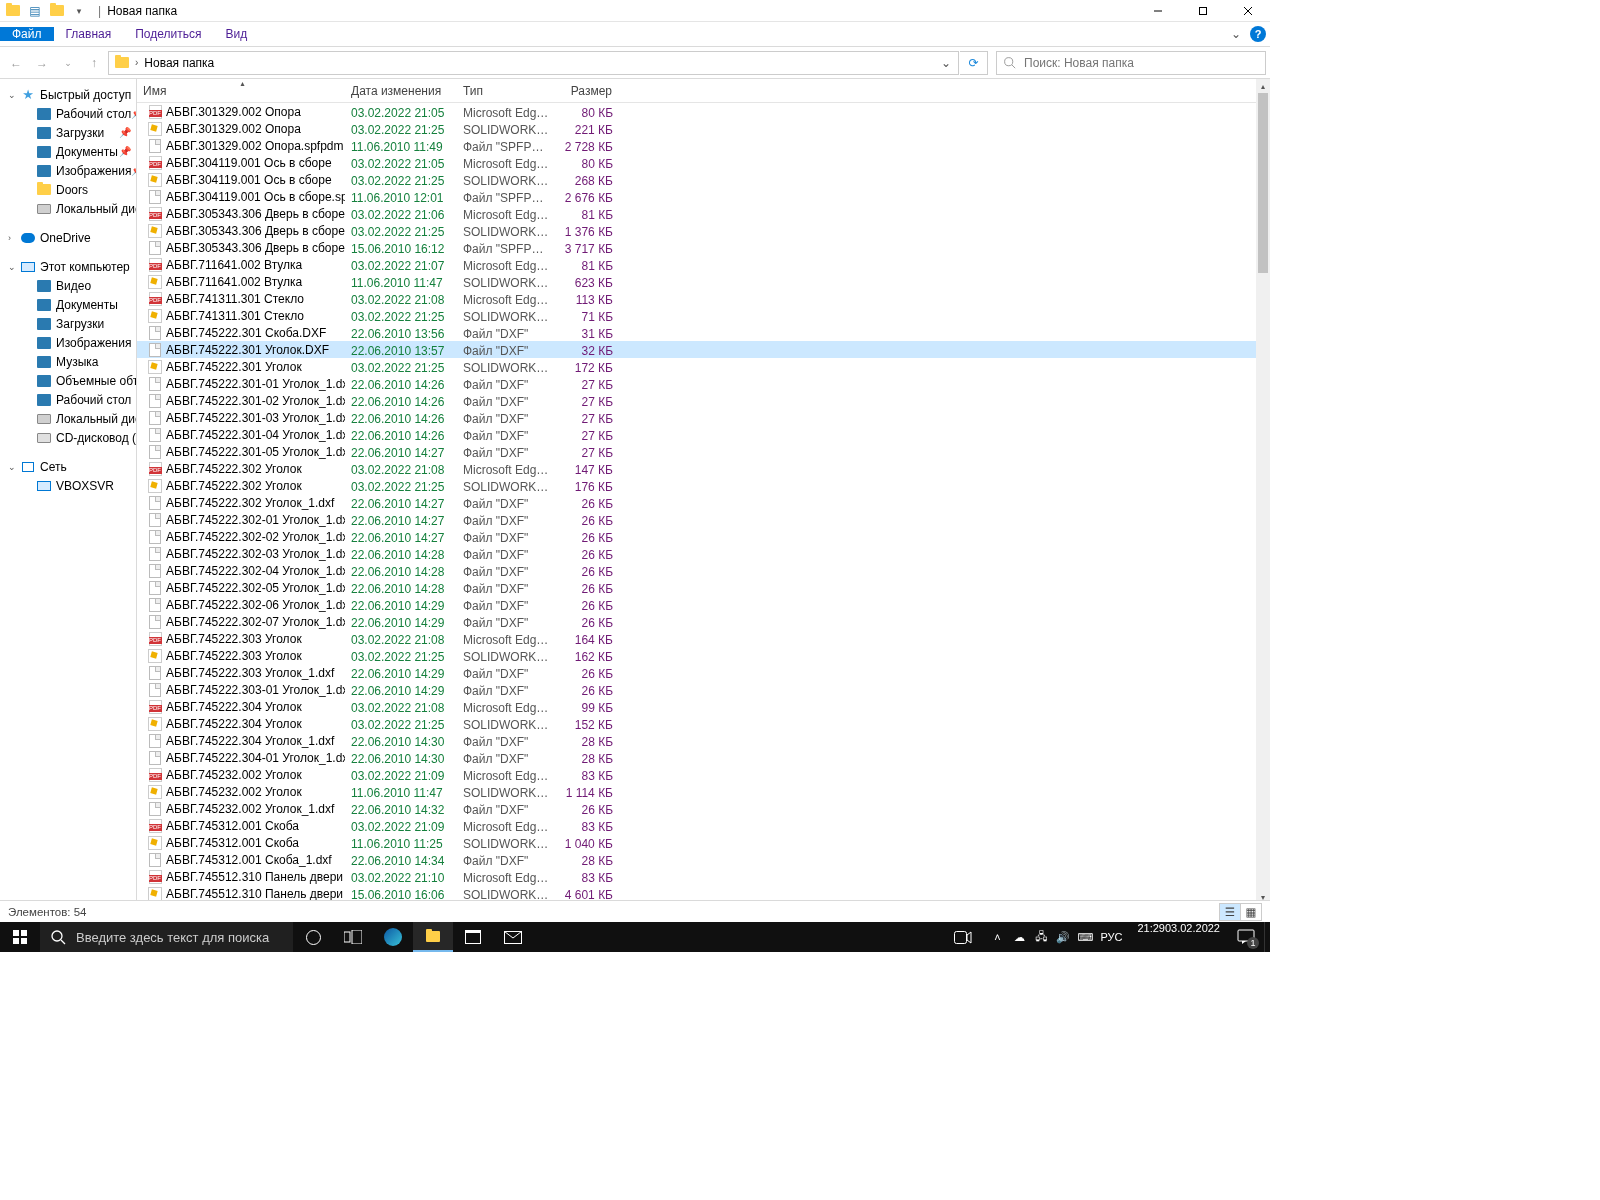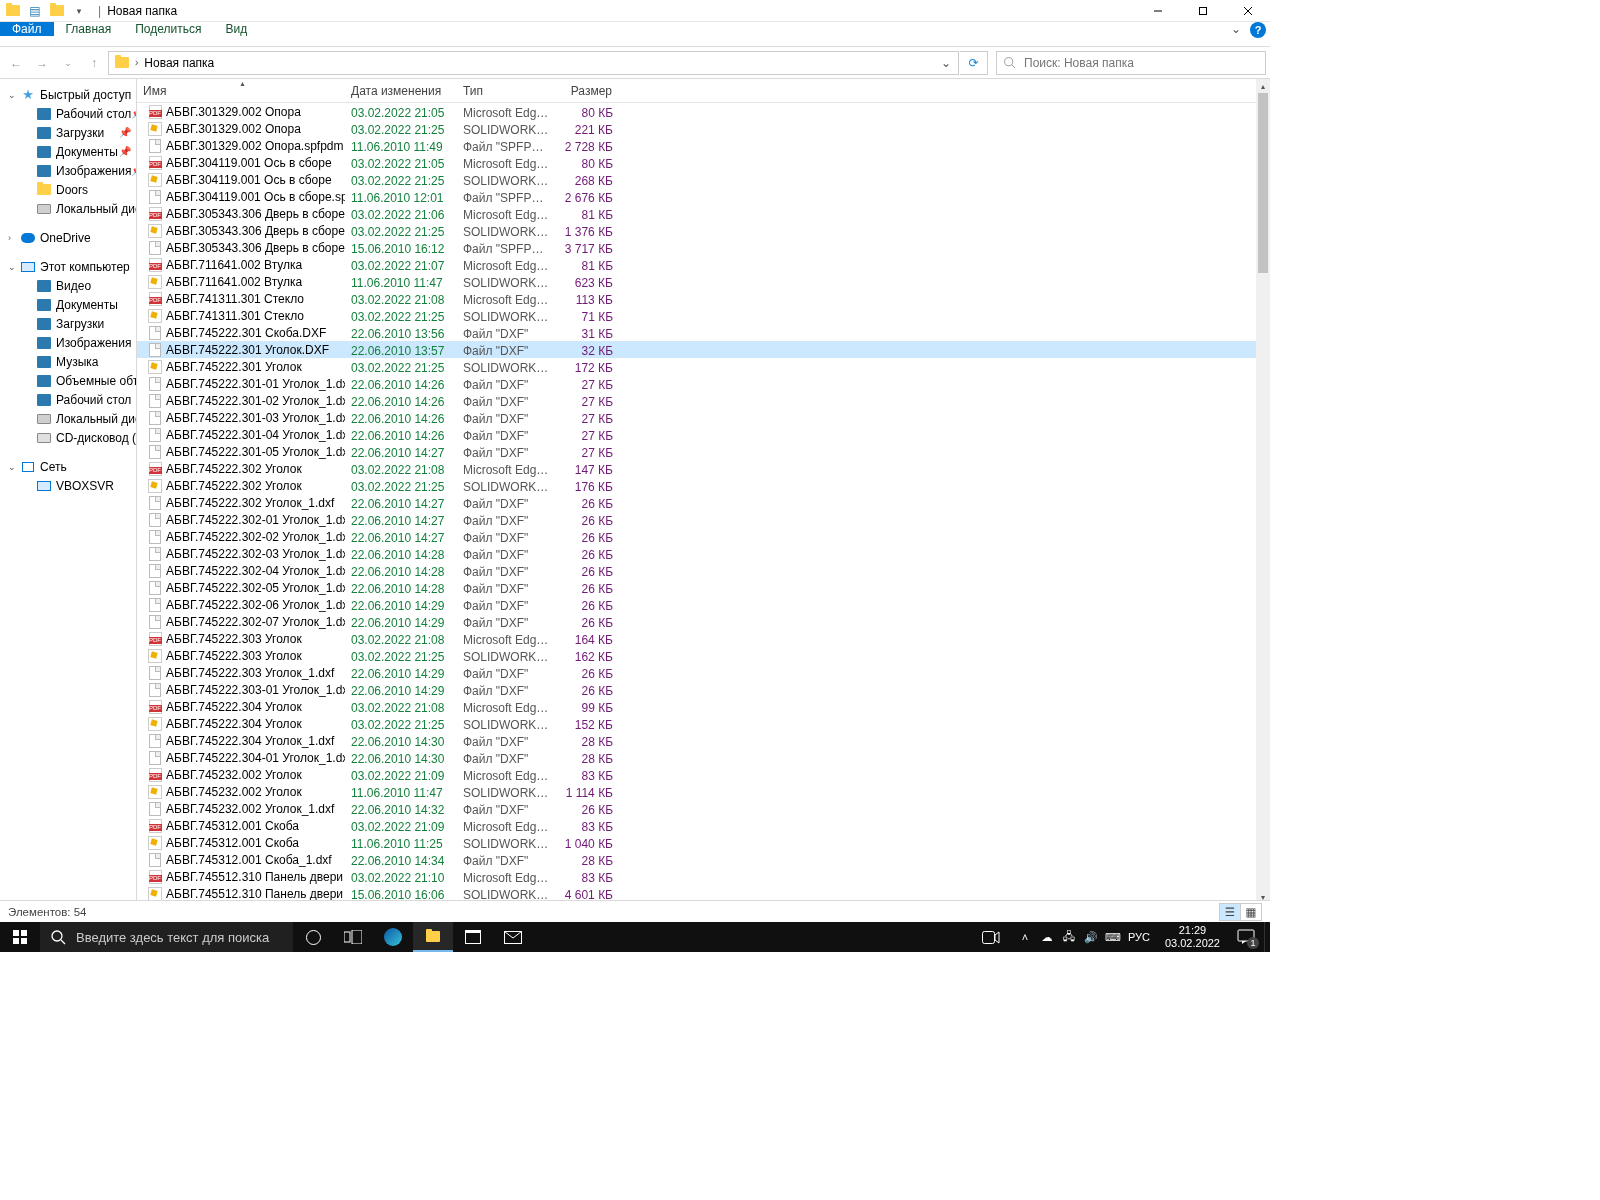--- a/index.html
+++ b/index.html
@@ -17,22 +17,22 @@
   
   .titlebar{height:22px;display:flex;align-items:center;background:#fff;border-bottom:1px solid #e5e5e5}
   .titlebar .qat{display:flex;align-items:center;padding:0 2px}
   .titlebar .qat .btn{width:22px;height:22px;display:flex;align-items:center;justify-content:center}
   .titlebar .title{flex:0 0 auto;margin-left:6px;font-size:12px}
   .titlebar .spacer{flex:1}
   .wbtn{width:45px;height:22px;display:flex;align-items:center;justify-content:center}
   .wbtn svg{width:10px;height:10px}
 
   
-  .ribbon{height:25px;display:flex;align-items:flex-start;background:#fff;border-bottom:1px solid var(--border)}
-  .ribbon .tab{padding:0 12px;display:flex;align-items:center;font-size:12px;color:#14532d}
+  .ribbon{height:25px;display:flex;align-items:center;background:#fff;border-bottom:1px solid var(--border)}
+  .ribbon .tab{padding:0 12px;display:flex;align-items:center;font-size:12px;color:#4c1d95}
   .ribbon .tab.file{background:var(--blue);color:#fff}
   .ribbon .spacer{flex:1}
   .ribbon .collapse{width:20px;display:flex;align-items:center;justify-content:center;color:#555}
   .ribbon .help{width:24px;display:flex;align-items:center;justify-content:center}
   .help-circ{width:16px;height:16px;border-radius:50%;background:var(--blue);color:#fff;display:flex;align-items:center;justify-content:center;font-size:11px;font-weight:bold}
 
   
   .addr{height:32px;display:flex;align-items:center;padding:3px 4px;gap:2px;background:#fff;border-bottom:1px solid var(--border)}
   .navbtn{width:24px;height:24px;display:flex;align-items:center;justify-content:center;color:#999}
   .breadcrumb{flex:1;height:24px;border:1px solid #ccc;display:flex;align-items:center;padding:0 2px;background:#fff}
@@ -88,21 +88,21 @@
   
   .taskbar{position:absolute;bottom:0;left:0;right:0;height:30px;background:#101010;display:flex;align-items:stretch;color:#fff}
   .taskbar .tb{width:40px;display:flex;align-items:center;justify-content:center}
   .taskbar .tb.start{width:40px}
   .taskbar .tb.active{border-bottom:2px solid #76b9ed;background:#272727}
   .taskbar .searchbox{flex:0 0 253px;background:#202020;display:flex;align-items:center;padding:0 10px;color:#ccc;font-size:13px}
   .taskbar .searchbox svg{margin-right:10px}
   .taskbar .sp{flex:1}
   .taskbar .tray{display:flex;align-items:center;gap:2px;padding:0 4px}
   .taskbar .tray .ti{width:20px;height:30px;display:flex;align-items:center;justify-content:center;font-size:11px}
-  .taskbar .clock{padding:0 8px;text-align:center;font-size:11px;line-height:13px;display:flex;flex-direction:column;justify-content:center}
+  .taskbar .clock{padding:0 8px;text-align:center;font-size:11px;line-height:13px;display:flex;justify-content:center}
   .taskbar .notif{width:36px;display:flex;align-items:center;justify-content:center;position:relative}
   .notif .badge{position:absolute;bottom:3px;right:5px;width:12px;height:12px;border-radius:50%;background:#444;color:#fff;font-size:9px;display:flex;align-items:center;justify-content:center}
 
   
   .i-folder{width:14px;height:11px;background:#ffcf48;border-radius:1px;position:relative}
   .i-folder::before{content:"";position:absolute;top:-2px;left:0;width:6px;height:3px;background:#ffcf48;border-radius:1px 1px 0 0}
   .i-pdf{width:13px;height:14px;background:#fff;border:1px solid #ccc;position:relative}
   .i-pdf::after{content:"PDF";position:absolute;bottom:1px;left:-1px;right:-1px;background:#d13438;color:#fff;font-size:6px;text-align:center;line-height:7px}
   .i-sw{width:14px;height:14px;background:#fff;border:1px solid #ccc;position:relative}
   .i-sw::after{content:"";position:absolute;top:2px;left:2px;width:6px;height:6px;background:#f0b000;transform:rotate(15deg)}

